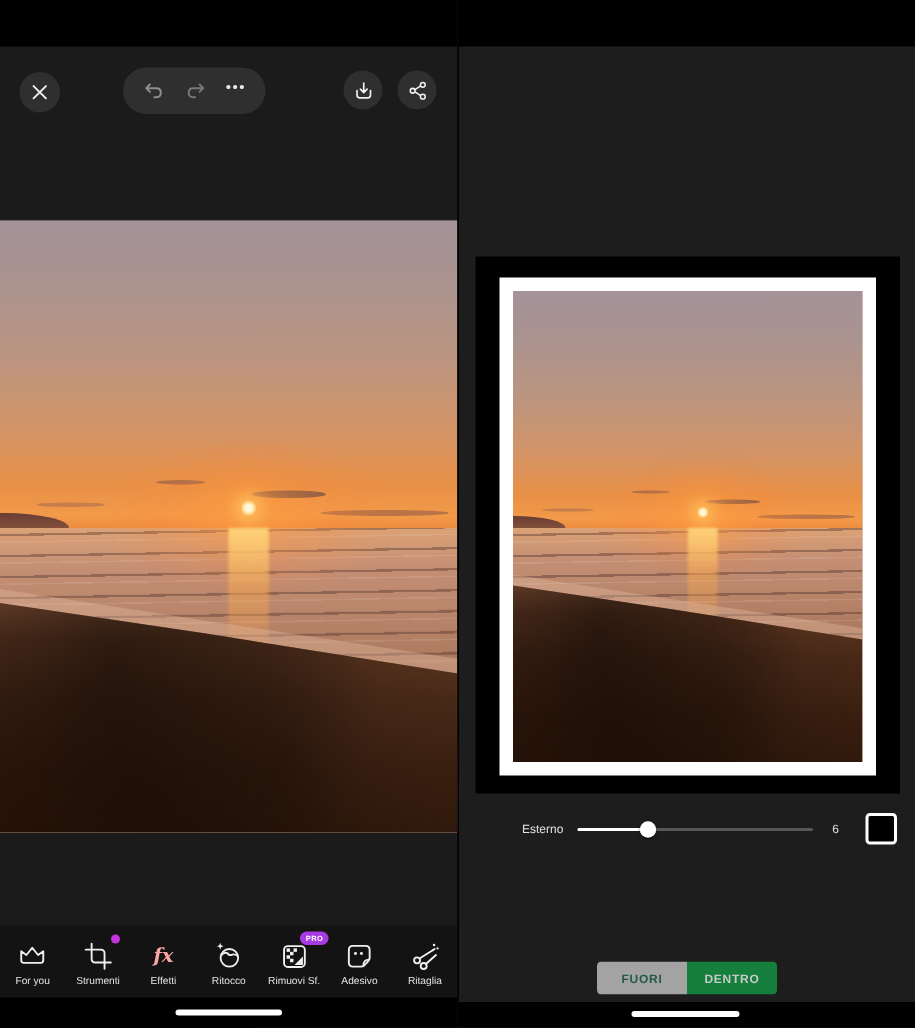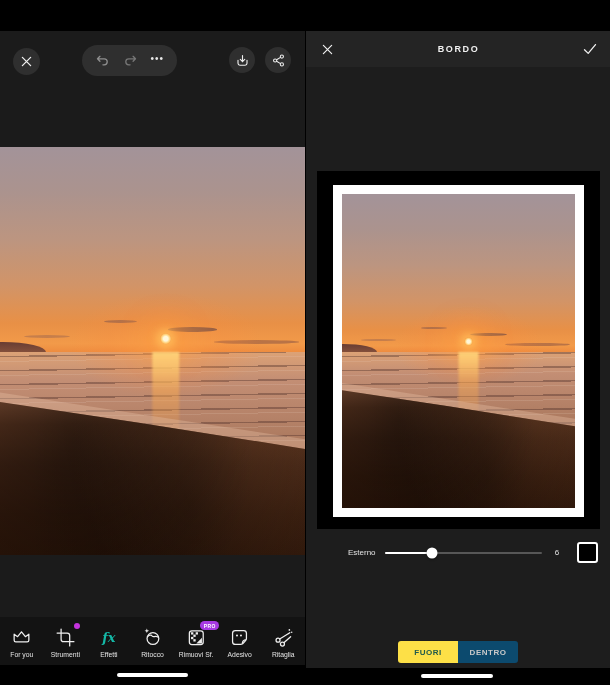--- a/index.html
+++ b/index.html
@@ -57,21 +57,21 @@
       linear-gradient(180deg,#7a4c33 62%,#57331f 68%,#3f2314 78%,#31190c 90%,#2b1509 100%); }
   .photo-left { position:absolute; left:0; top:147px; width:305px; height:408px; }
 
   
   .bottom-nav { position:absolute; left:0; top:617px; width:305px; height:48px; background:#131313;
     display:flex; }
   .nav-item { flex:1 1 0; display:flex; flex-direction:column; align-items:center; justify-content:center;
     gap:3px; padding-top:2px; }
   .nav-icon { position:relative; width:22px; height:22px; display:flex; align-items:center; justify-content:center; }
   .nav-label { font-size:6.8px; color:#e3e3e3; white-space:nowrap; }
-  .fx-glyph { font-family:"DejaVu Serif", serif; font-style:italic; font-weight:700; font-size:13px; color:#14b8a6; }
+  .fx-glyph { font-family:"DejaVu Serif", serif; font-style:italic; font-weight:700; font-size:13px; color:#fca5a5; }
   .badge-dot { position:absolute; right:-4px; top:-3px; width:6px; height:6px; border-radius:50%; background:#c433dd; }
   .badge-pro { position:absolute; right:-12px; top:-5px; background:#a73ae2; color:#fff; font-size:5px;
     font-weight:bold; padding:1.5px 3.5px; border-radius:5px; letter-spacing:.3px; }
 
   
   .r-header { position:absolute; left:0; top:31px; width:305px; height:36px; background:#242424;
     display:flex; align-items:center; justify-content:space-between; padding:0 11px; }
   .r-title { position:absolute; left:0; width:100%; text-align:center; color:#f0f0f0; font-size:9px;
     letter-spacing:1.6px; font-weight:bold; }
   .icon-btn { display:flex; align-items:center; justify-content:center; width:20px; height:20px; z-index:2; }
@@ -89,22 +89,22 @@
   .slider-fill { position:absolute; left:0; top:0; height:2px; background:#fff; border-radius:1px; }
   .slider-thumb { position:absolute; top:1px; width:11px; height:11px; border-radius:50%; background:#fff;
     transform:translate(-50%,-50%); box-shadow:0 1px 2px rgba(0,0,0,.5); }
   .slider-value { position:absolute; left:225px; top:6px; width:20px; font-size:8px; color:#e2e2e2; text-align:center; }
   .swatch { position:absolute; left:255px; top:0px; width:21px; height:21px; border:2.5px solid #fff; border-radius:3px; }
   .swatch-inner-line { box-shadow:inset 0 0 0 1px #9a9a9a; }
 
   
   .segmented { position:absolute; left:92px; top:641px; height:22px; display:flex; border-radius:3px; overflow:hidden; }
   .seg { width:60px; height:22px; display:flex; align-items:center; justify-content:center;
-    font-size:8px; font-weight:bold; letter-spacing:.5px; background:#0c4a6e; color:#c9c9c9; }
-  .seg-selected { background:#fde047; color:#215a4b;text-align:right; }
+    font-size:8px; font-weight:bold; letter-spacing:.5px; background:#15803d; color:#c9c9c9; }
+  .seg-selected { background:#a3a3a3; color:#215a4b;text-align:right; }
 
   svg { display:block; }
 </style>
 </head>
 <body>
 
 <div class="screen">
 
   <div class="pane pane-left">
     <div class="status-strip"></div>
@@ -242,37 +242,20 @@
     </div>
 
     <div class="bottom-strip" style="top:665px; height:20px;">
       <div class="home-bar" style="left:117px; top:8px; width:71px;"></div>
     </div>
   </div>
 
   <div class="pane pane-right">
     <div class="status-strip"></div>
 
-    <div class="r-header">
-      <span class="icon-btn">
-        <span>
-          <svg width="11" height="11" viewBox="0 0 12 12">
-              <path d="M1.5 1.5 L10.5 10.5 M10.5 1.5 L1.5 10.5" stroke="#f0f0f0" stroke-width="1.3" stroke-linecap="round"></path>
-            </svg>
-        </span>
-      </span>
-      <span class="r-title">BORDO</span>
-      <span class="icon-btn">
-        <span>
-          <svg width="14" height="12" viewBox="0 0 14 12">
-              <path d="M1.5 6.8 L5.2 10.4 L12.5 1.6" stroke="#f0f0f0" stroke-width="1.3" stroke-linecap="round" stroke-linejoin="round" fill="none"></path>
-            </svg>
-        </span>
-      </span>
-    </div>
 
     <div class="border-canvas">
       <div class="border-frame">
         <div class="photo photo-right">
           <div class="ph-sky"></div>
           <div class="ph-sea"></div>
           <div class="ph-landmass"></div>
           <div class="ph-cloud ph-c1"></div>
           <div class="ph-cloud ph-c2"></div>
           <div class="ph-cloud ph-c3"></div>

